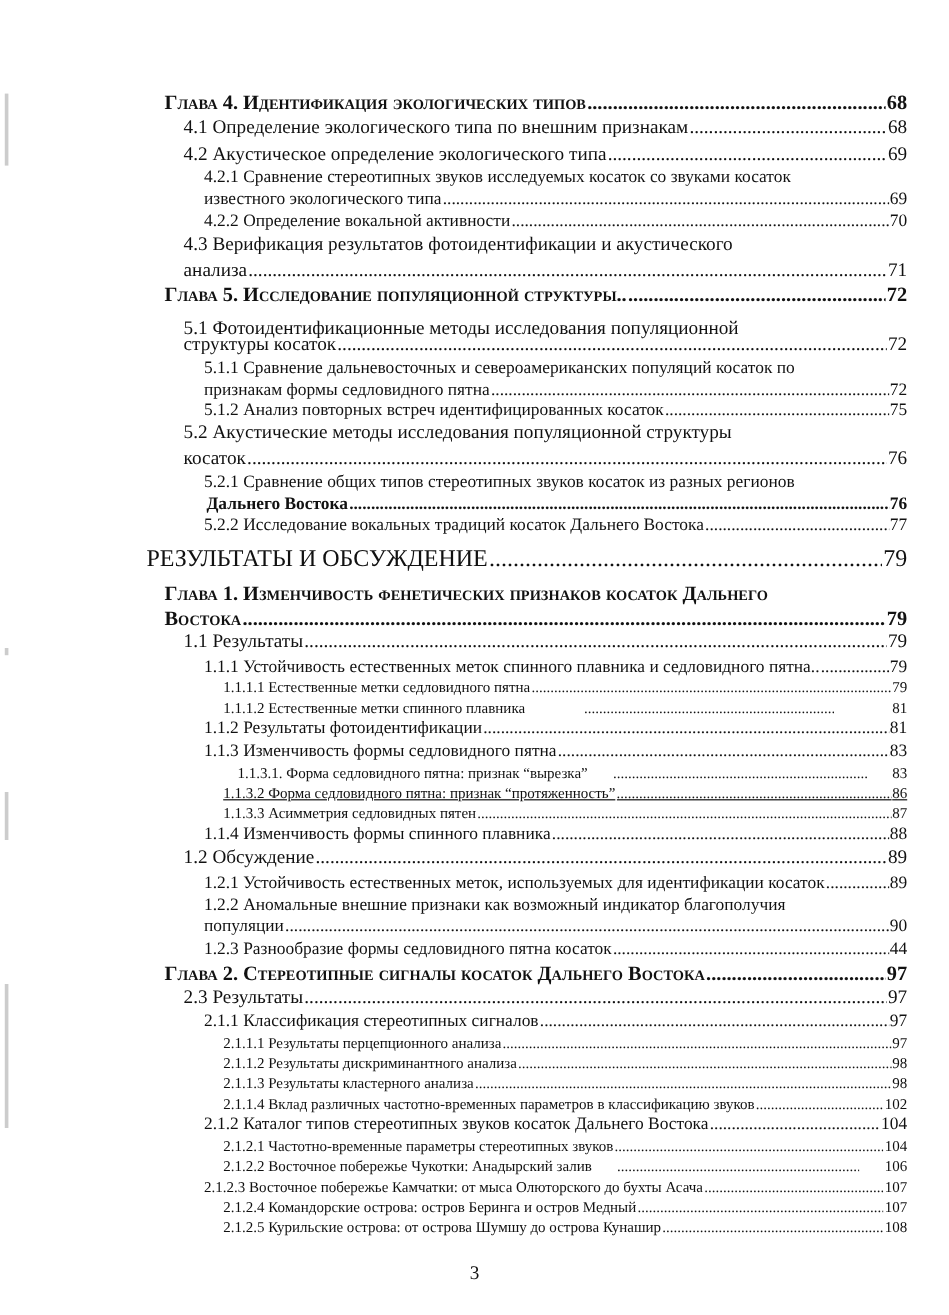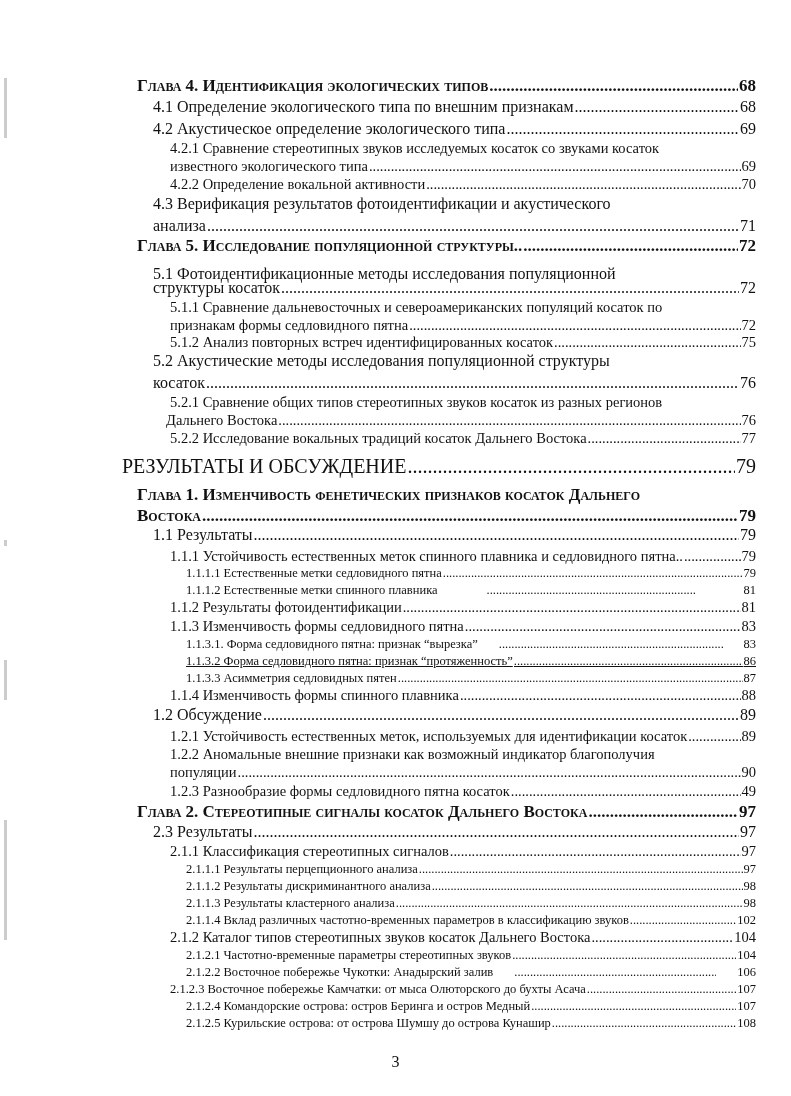--- a/index.html
+++ b/index.html
@@ -97,21 +97,21 @@
         <span class="t">5.2 Акустические методы исследования популяционной структуры</span>
       </div>
       <div class="row l2" style="left: 153px; top: 374px;">
         <span class="t">косаток </span>
         <span class="d"></span>
         <span class="p">76</span>
       </div>
       <div class="row l3 wrap1" style="left: 170px; top: 394px; right: auto;">
         <span class="t">5.2.1 Сравнение общих типов стереотипных звуков косаток из разных регионов</span>
       </div>
-      <div class="row l3" style="left: 166px; top: 412px;">
+      <div class="row l3" style="left: 172px; top: 412px; font-weight: bold;">
         <span class="t">Дальнего Востока </span>
         <span class="d"></span>
         <span class="p">76</span>
       </div>
       <div class="row l3" style="left: 170px; top: 430px;">
         <span class="t">5.2.2 Исследование вокальных традиций косаток Дальнего Востока</span>
         <span class="d"></span>
         <span class="p">77</span>
       </div>
       <div class="row l0" style="left: 122px; top: 455px;">
@@ -150,21 +150,21 @@
       <div class="row l3" style="left: 170px; top: 599px;">
         <span class="t">1.1.2 Результаты фотоидентификации</span>
         <span class="d"></span>
         <span class="p">81</span>
       </div>
       <div class="row l3" style="left: 170px; top: 618px;">
         <span class="t">1.1.3 Изменчивость формы седловидного пятна</span>
         <span class="d"></span>
         <span class="p">83</span>
       </div>
-      <div class="row l4" style="left: 186px; top: 637px; gap: 20px;">
+      <div class="row l4" style="left: 198px; top: 637px; gap: 20px;">
         <span class="t">1.1.3.1. Форма седловидного пятна: признак “вырезка” </span>
         <span class="d"></span>
         <span class="p">83</span>
       </div>
       <div class="row l4" style="left: 186px; top: 654px; text-decoration: underline;">
         <span class="t">1.1.3.2 Форма седловидного пятна: признак “протяженность” </span>
         <span class="d"></span>
         <span class="p">86</span>
       </div>
       <div class="row l4" style="left: 186px; top: 671px;">
@@ -191,21 +191,21 @@
         <span class="t">1.2.2 Аномальные внешние признаки как возможный индикатор благополучия</span>
       </div>
       <div class="row l3" style="left: 170px; top: 764px;">
         <span class="t">популяции</span>
         <span class="d"></span>
         <span class="p">90</span>
       </div>
       <div class="row l3" style="left: 170px; top: 783px;">
         <span class="t">1.2.3 Разнообразие формы седловидного пятна косаток </span>
         <span class="d"></span>
-        <span class="p">49</span>
+        <span class="p">44</span>
       </div>
       <div class="row ch" style="left: 137px; top: 802px;">
         <span class="t">Глава 2. Стереотипные сигналы косаток Дальнего Востока</span>
         <span class="d"></span>
         <span class="p">97</span>
       </div>
       <div class="row l2" style="left: 153px; top: 823px;">
         <span class="t">2.3 Результаты </span>
         <span class="d"></span>
         <span class="p">97</span>

